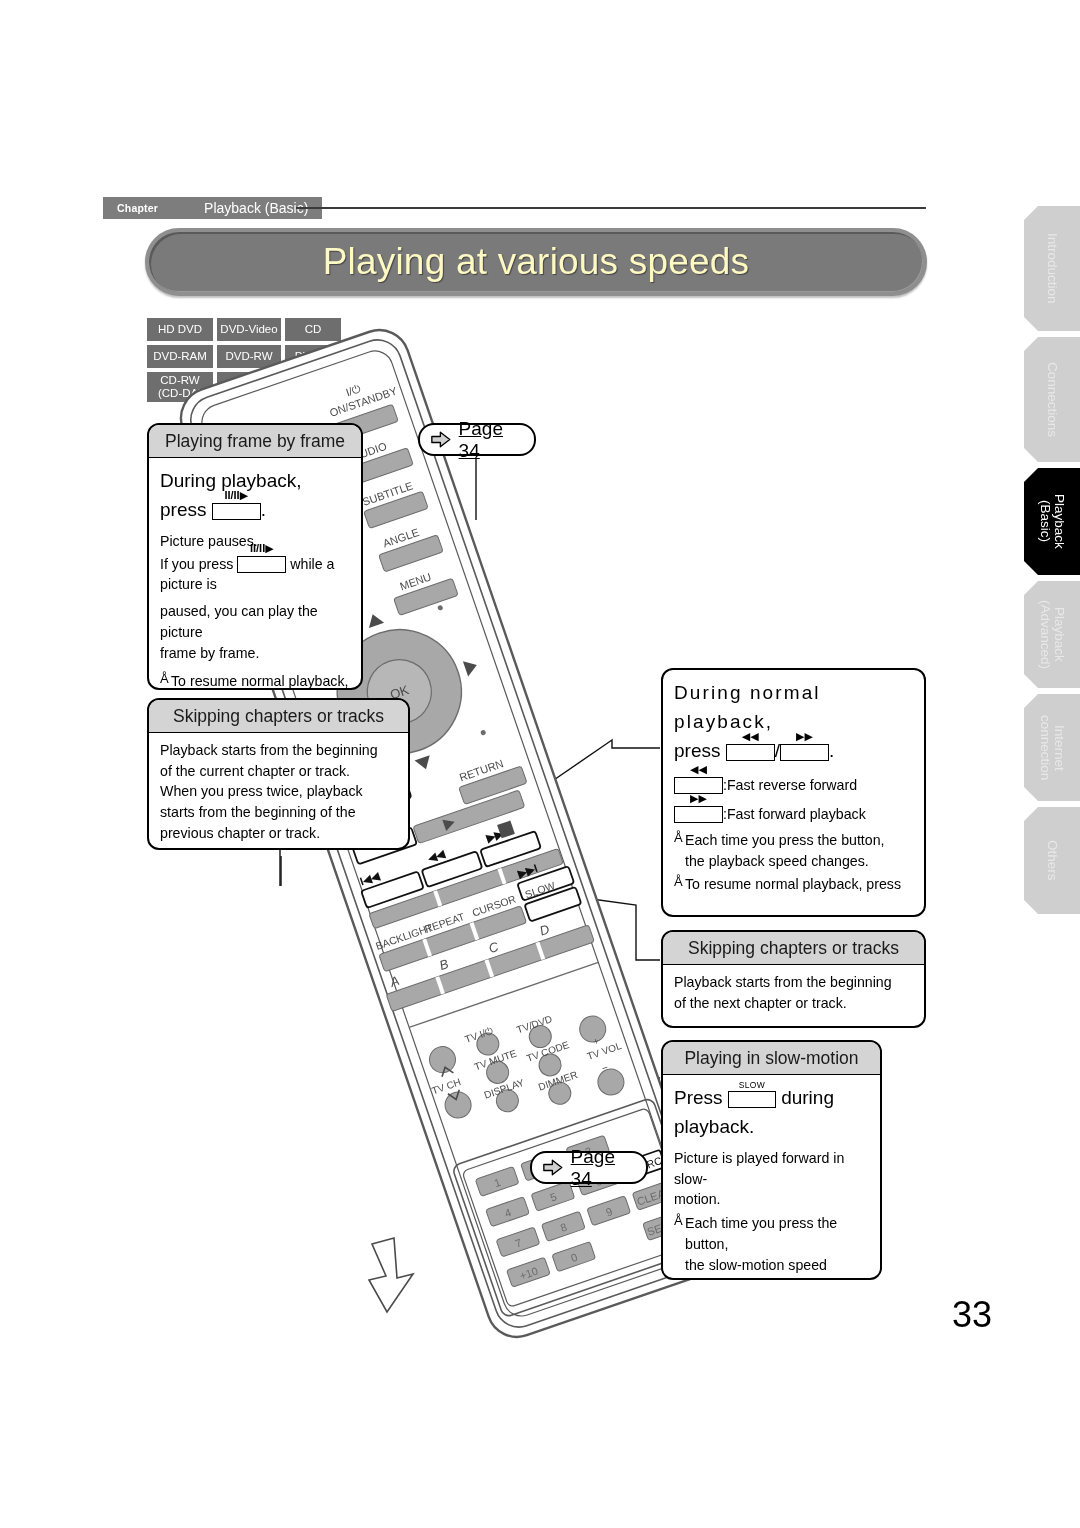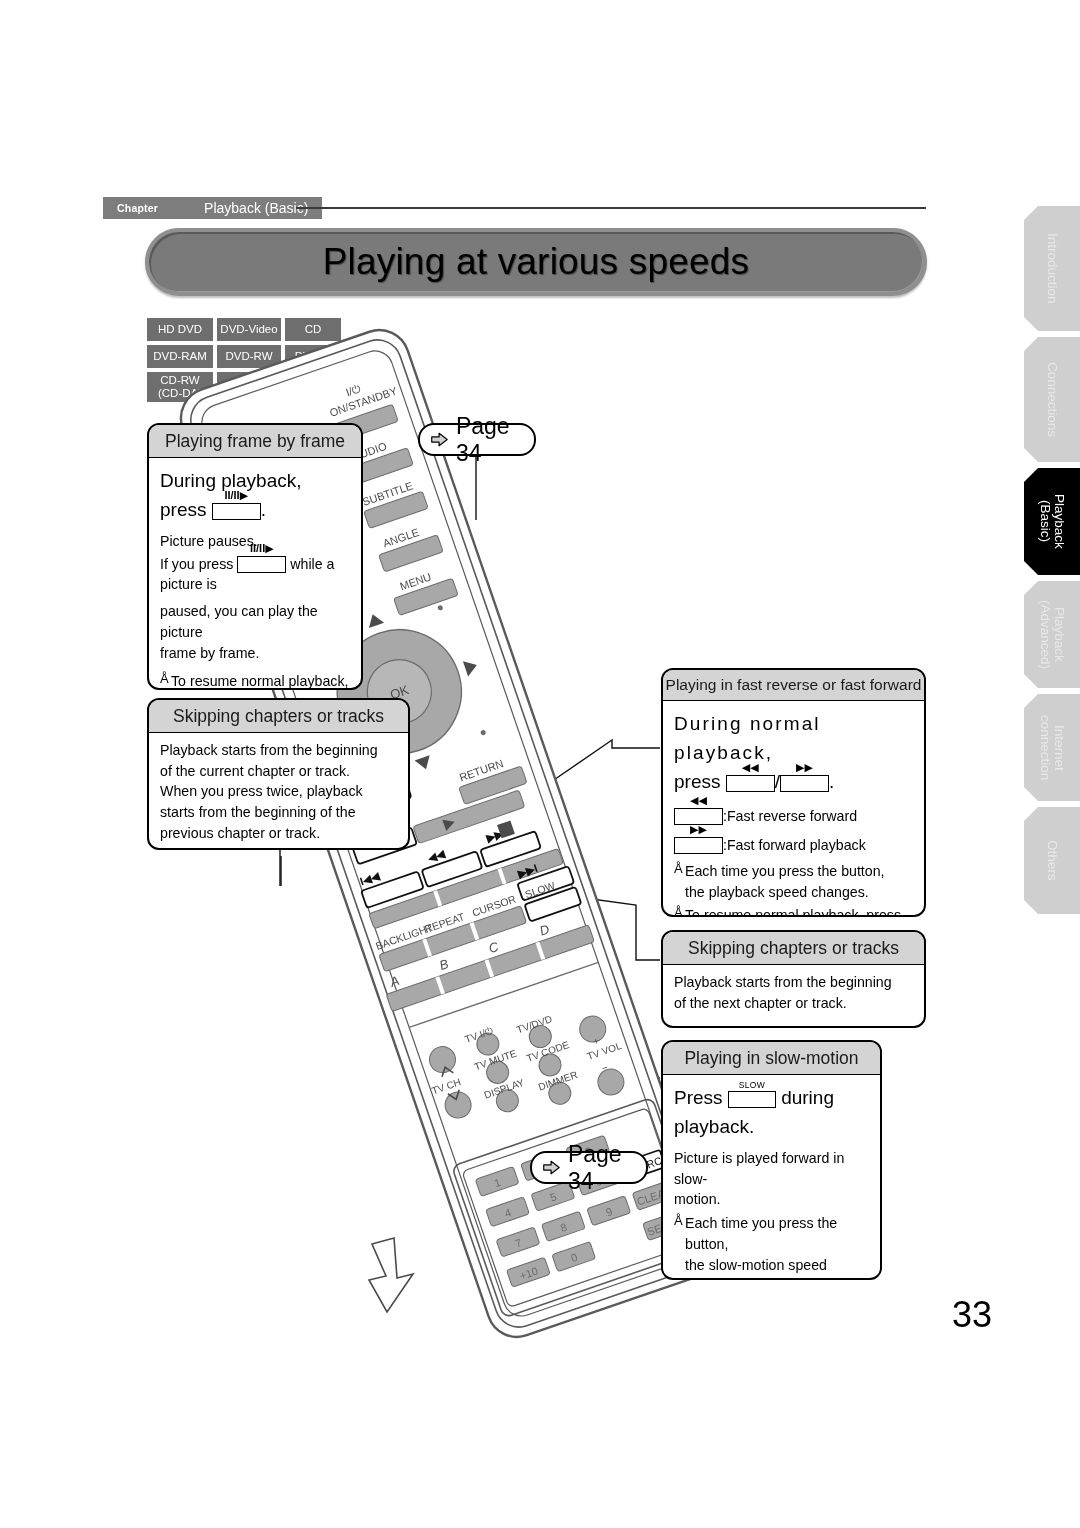--- a/index.html
+++ b/index.html
@@ -13,21 +13,21 @@
   .chapter-bar .c-label{font-size:10.5px;font-weight:bold;padding:0 14px 0 14px;letter-spacing:.2px;}
   .chapter-bar .c-name{font-size:14px;padding:0 14px 0 32px;white-space:nowrap;}
   .chapter-rule{position:absolute;left:296px;top:207px;width:630px;height:1.5px;background:#3a3a3a;}
 
   
   .title-pill{position:absolute;left:145px;top:228px;width:782px;height:68px;
       border-radius:34px;background:#7a7a7a;
       border:4px solid #8f8f8f;box-sizing:border-box;
       box-shadow:inset 2px 2px 0 #5a5a5a, inset -1px -1px 0 #9a9a9a, 0 2px 2px rgba(0,0,0,.25);
       display:flex;align-items:center;justify-content:center;}
-  .title-pill span{color:#000000;font-size:37px;font-weight:500;letter-spacing:.2px;
+  .title-pill span{color:#fef9c3;font-size:37px;font-weight:500;letter-spacing:.2px;
       text-shadow:1px 1px 1px rgba(0,0,0,.45);}
 
   
   .disc-grid{position:absolute;left:146px;top:317px;}
   .disc-row{display:flex;margin-bottom:2px;}
   .disc{background:#6e6e6e;color:#fff;font-size:11.5px;text-align:center;
       display:flex;flex-direction:column;align-items:center;justify-content:center;
       margin-right:2px;line-height:1.12;border:1px solid #fff;box-sizing:border-box;}
   .disc.w1{width:68px;height:25px;}
   .disc.w2{width:66px;height:25px;}
@@ -57,21 +57,21 @@
   .key .glyph.tiny{font-size:8.5px;font-weight:normal;letter-spacing:.3px;top:-11px;}
   .key .cap{display:block;border:1.6px solid #000;background:#fff;}
   .key.k-pause .cap{width:47px;height:15px;}
   .key.k-play .cap{width:86px;height:14px;}
   .key.k-ff .cap{width:47px;height:15px;}
   .key.k-slow .cap{width:46px;height:15px;}
 
   
   .pageref{position:absolute;border:2px solid #000;border-radius:16px;background:#fff;
       height:33px;display:flex;align-items:center;gap:8px;padding:0 15px 0 11px;box-sizing:border-box;}
-  .pageref .txt{font-size:23px;}
+  .pageref .txt{font-size:19px;text-decoration:underline;}
 
   
   .tabs{position:absolute;right:0;top:206px;width:56px;}
   .tab{position:relative;width:56px;background:#cfcfcf;margin-bottom:6px;
       display:flex;align-items:center;justify-content:center;
       clip-path:polygon(0 14px,14px 0,100% 0,100% 100%,14px 100%,0 calc(100% - 14px));}
   .tab .lbl{writing-mode:vertical-rl;text-orientation:mixed;
       font-size:13.5px;color:#e8e8e8;line-height:1.05;text-align:center;white-space:pre;}
   .tab.active{background:#000;}
   .tab.active .lbl{color:#fff;}
@@ -375,23 +375,20 @@
   <div class="box-body">
     <div>Playback starts from the beginning</div>
     <div>of the current chapter or track.</div>
     <div>When you press twice, playback</div>
     <div>starts from the beginning of the</div>
     <div>previous chapter or track.</div>
   </div>
 </div>
 
 <div class="box" style="left:661px;top:668px;width:265px;height:249px;">
-  <div class="box-head small" style="height:30px;">
-    <span>Playing in fast reverse or fast forward</span>
-  </div>
   <div class="box-body">
     <div class="lead spaced" style="margin-bottom:1px;">During normal playback,</div>
     <div class="lead" style="margin-top:0;margin-bottom:7px;">
       <span>press</span>
       <span class="key k-ff">
         <span class="glyph">◀◀</span>
         <span class="cap"></span>
       </span><span>/</span><span class="key k-ff">
         <span class="glyph">▶▶</span>
         <span class="cap"></span>

